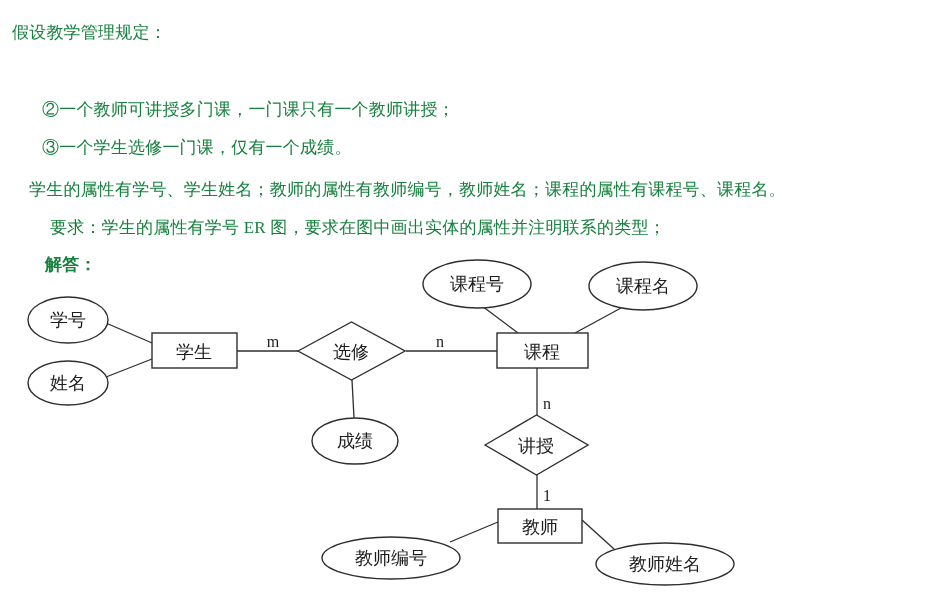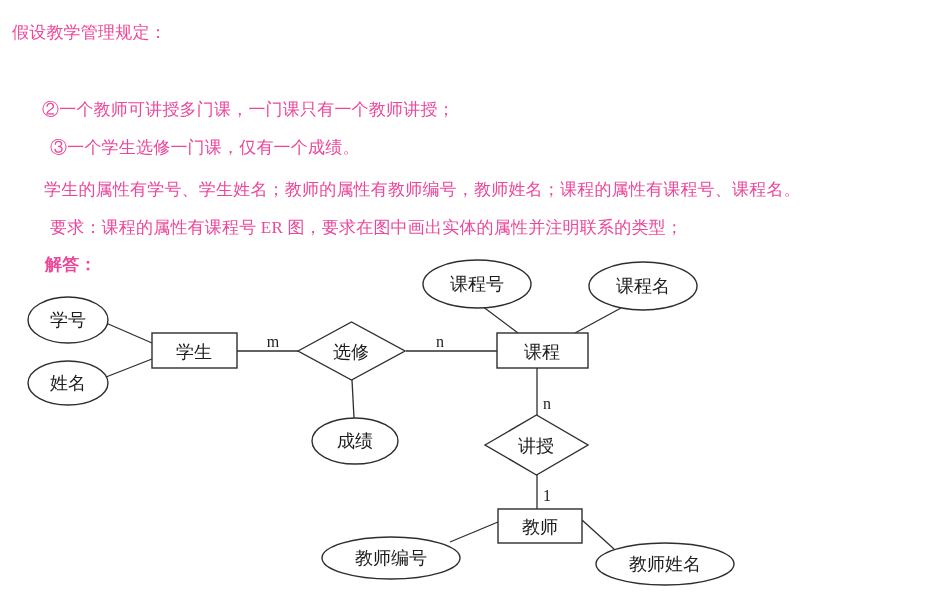--- a/index.html
+++ b/index.html
@@ -2,36 +2,36 @@
 <html><head>
 <meta charset="utf-8">
 <style>
   html, body { margin: 0; padding: 0; background: #e8e8e8; }
   .page {
     position: relative;
     width: 947px;
     height: 594px;
     background: #ffffff;
     font-family: "Liberation Serif", "DejaVu Serif", serif;
-    color: #ec4899;
+    color: #15803d;
     overflow: hidden;
   }
   .tl {
     position: absolute;
     margin: 0;
     font-size: 17px;
     line-height: 19px;
     letter-spacing: 0.2px;
     white-space: nowrap;
   }
   .tl-1 { left: 12px;  top: 23px; }
   .tl-2 { left: 42px;  top: 61px; }
   .tl-3 { left: 42px;  top: 100px; }
-  .tl-4 { left: 42px;  top: 138px; margin-left: 8px; }
-  .tl-5 { left: 44px;  top: 180px; }
+  .tl-4 { left: 42px;  top: 138px; }
+  .tl-5 { left: 29px;  top: 180px; }
   .tl-6 { left: 50px;  top: 218px; }
   .tl-7 { left: 45px;  top: 255px; font-weight: bold; }
   .diagram {
     position: absolute;
     left: 0; top: 0;
     width: 947px; height: 594px;
   }
   .diagram .shape {
     fill: #ffffff;
     stroke: #2e2e2e;
@@ -57,21 +57,21 @@
 </style>
 </head>
 <body>
 
 <div class="page">
 
   <p class="tl tl-1">假设教学管理规定：</p>
   <p class="tl tl-3">②一个教师可讲授多门课，一门课只有一个教师讲授；</p>
   <p class="tl tl-4">③一个学生选修一门课，仅有一个成绩。</p>
   <p class="tl tl-5">学生的属性有学号、学生姓名；教师的属性有教师编号，教师姓名；课程的属性有课程号、课程名。</p>
-  <p class="tl tl-6">要求：课程的属性有课程号 ER 图，要求在图中画出实体的属性并注明联系的类型；</p>
+  <p class="tl tl-6">要求：学生的属性有学号 ER 图，要求在图中画出实体的属性并注明联系的类型；</p>
   <p class="tl tl-7">解答：</p>
 
   <svg class="diagram" viewBox="0 0 947 594" width="947" height="594" xmlns="http://www.w3.org/2000/svg">
 
     <g>
       <line class="edge" x1="106" y1="323" x2="152" y2="343"></line>
       <line class="edge" x1="106" y1="377" x2="152" y2="359"></line>
       <line class="edge" x1="237" y1="351" x2="298" y2="351"></line>
       <line class="edge" x1="406" y1="351" x2="497" y2="351"></line>
       <line class="edge" x1="482" y1="306" x2="518" y2="333"></line>

